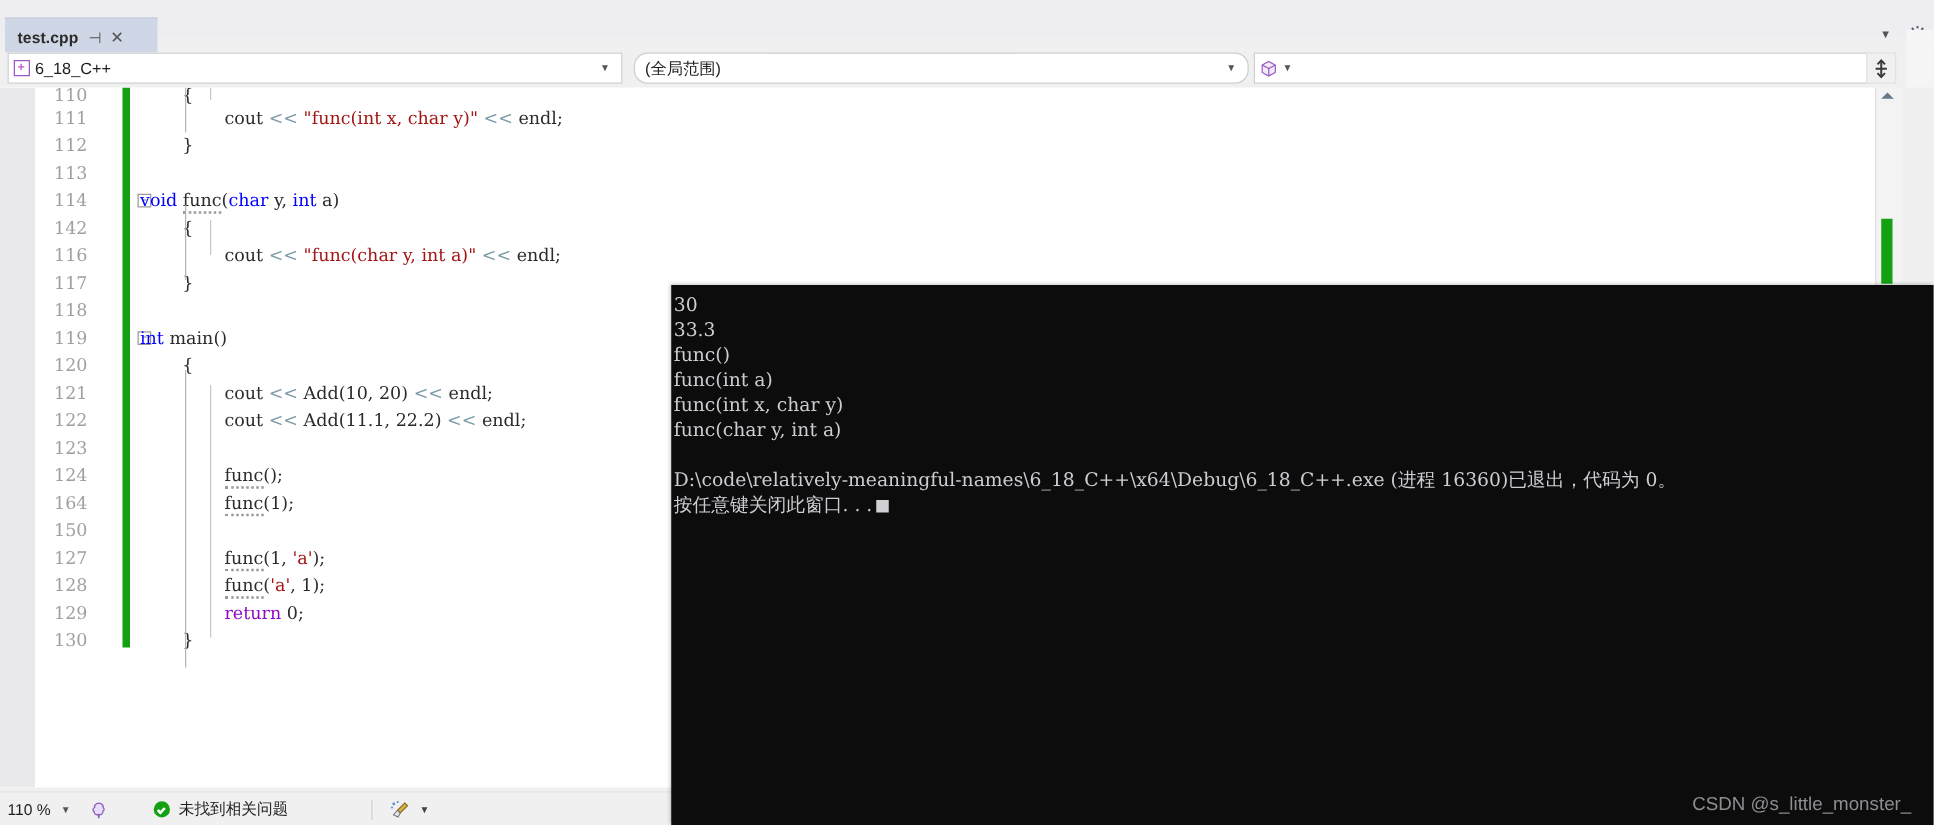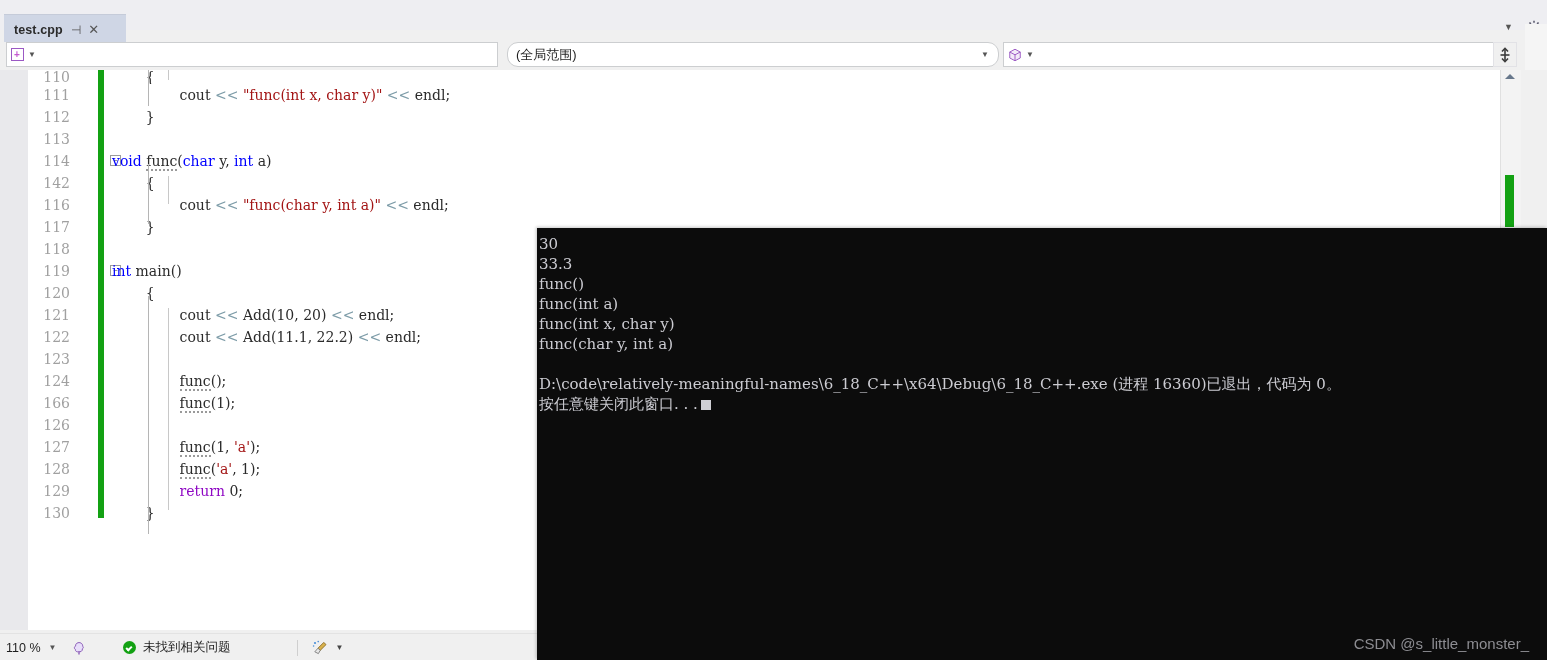--- a/index.html
+++ b/index.html
@@ -145,20 +145,21 @@
       </svg>
     </div>
   </div>
 
   <div class="navbar">
     <div class="combo" id="combo1">
       <span class="icon-proj">
         <span class="bx"></span>
           <span class="pl">+</span>
       </span>
+      <span class="ctext">6_18_C++</span>
       <span class="cdrop">▼</span>
     </div>
     <div class="combo" id="combo2">
       <span class="ctext">(全局范围)</span>
       <span class="cdrop">▼</span>
     </div>
     <div class="combo" id="combo3">
       <svg class="icon-cube" viewBox="0 0 16 16">
         <path d="M8 1.4 14 4.6v6.8L8 14.6 2 11.4V4.6Z" fill="#f3eaf8" stroke="#9b59c4" stroke-width="1.1"></path>
         <path d="M2 4.6 8 7.8l6-3.2M8 7.8v6.8" fill="none" stroke="#9b59c4" stroke-width="1.1"></path>
@@ -190,22 +191,22 @@
         <div class="ln-row"><span class="lnum">142</span><span class="codetext" style="left:145.8px"><span class="pl-plain">{</span></span></div>
         <div class="ln-row"><span class="lnum">116</span><span class="codetext" style="left:179.6px"><span class="ident">cout</span><span class="pl-plain"> </span><span class="op">&lt;&lt;</span><span class="pl-plain"> </span><span class="str">"func(char y, int a)"</span><span class="pl-plain"> </span><span class="op">&lt;&lt;</span><span class="pl-plain"> </span><span class="ident">endl</span><span class="pl-plain">;</span></span></div>
         <div class="ln-row"><span class="lnum">117</span><span class="codetext" style="left:145.8px"><span class="pl-plain">}</span></span></div>
         <div class="ln-row"><span class="lnum">118</span><span class="codetext" style="left:112px"></span></div>
         <div class="ln-row"><span class="lnum">119</span><span class="fold" style="top:5px">–</span><span class="codetext" style="left:112px"><span class="kw">int</span><span class="pl-plain"> </span><span class="ident">main</span><span class="pl-plain">(</span><span class="pl-plain">)</span></span></div>
         <div class="ln-row"><span class="lnum">120</span><span class="codetext" style="left:145.8px"><span class="pl-plain">{</span></span></div>
         <div class="ln-row"><span class="lnum">121</span><span class="codetext" style="left:179.6px"><span class="ident">cout</span><span class="pl-plain"> </span><span class="op">&lt;&lt;</span><span class="pl-plain"> </span><span class="ident">Add</span><span class="pl-plain">(</span><span class="pl-plain">1</span><span class="pl-plain">0</span><span class="pl-plain">,</span><span class="pl-plain"> </span><span class="pl-plain">2</span><span class="pl-plain">0</span><span class="pl-plain">)</span><span class="pl-plain"> </span><span class="op">&lt;&lt;</span><span class="pl-plain"> </span><span class="ident">endl</span><span class="pl-plain">;</span></span></div>
         <div class="ln-row"><span class="lnum">122</span><span class="codetext" style="left:179.6px"><span class="ident">cout</span><span class="pl-plain"> </span><span class="op">&lt;&lt;</span><span class="pl-plain"> </span><span class="ident">Add</span><span class="pl-plain">(</span><span class="pl-plain">1</span><span class="pl-plain">1</span><span class="pl-plain">.</span><span class="pl-plain">1</span><span class="pl-plain">,</span><span class="pl-plain"> </span><span class="pl-plain">2</span><span class="pl-plain">2</span><span class="pl-plain">.</span><span class="pl-plain">2</span><span class="pl-plain">)</span><span class="pl-plain"> </span><span class="op">&lt;&lt;</span><span class="pl-plain"> </span><span class="ident">endl</span><span class="pl-plain">;</span></span></div>
         <div class="ln-row"><span class="lnum">123</span><span class="codetext" style="left:112px"></span></div>
         <div class="ln-row"><span class="lnum">124</span><span class="codetext" style="left:179.6px"><span class="ident squig">func</span><span class="pl-plain">(</span><span class="pl-plain">)</span><span class="pl-plain">;</span></span></div>
-        <div class="ln-row"><span class="lnum">166</span><span class="codetext" style="left:179.6px"><span class="ident squig">func</span><span class="pl-plain">(</span><span class="pl-plain">1</span><span class="pl-plain">)</span><span class="pl-plain">;</span></span></div>
-        <div class="ln-row"><span class="lnum">126</span><span class="codetext" style="left:112px"></span></div>
+        <div class="ln-row"><span class="lnum">164</span><span class="codetext" style="left:179.6px"><span class="ident squig">func</span><span class="pl-plain">(</span><span class="pl-plain">1</span><span class="pl-plain">)</span><span class="pl-plain">;</span></span></div>
+        <div class="ln-row"><span class="lnum">150</span><span class="codetext" style="left:112px"></span></div>
         <div class="ln-row"><span class="lnum">127</span><span class="codetext" style="left:179.6px"><span class="ident squig">func</span><span class="pl-plain">(</span><span class="pl-plain">1</span><span class="pl-plain">,</span><span class="pl-plain"> </span><span class="str">'a'</span><span class="pl-plain">)</span><span class="pl-plain">;</span></span></div>
         <div class="ln-row"><span class="lnum">128</span><span class="codetext" style="left:179.6px"><span class="ident squig">func</span><span class="pl-plain">(</span><span class="str">'a'</span><span class="pl-plain">,</span><span class="pl-plain"> </span><span class="pl-plain">1</span><span class="pl-plain">)</span><span class="pl-plain">;</span></span></div>
         <div class="ln-row"><span class="lnum">129</span><span class="codetext" style="left:179.6px"><span class="pl-purple">return</span><span class="pl-plain"> </span><span class="pl-plain">0</span><span class="pl-plain">;</span></span></div>
         <div class="ln-row"><span class="lnum">130</span><span class="codetext" style="left:145.8px"><span class="pl-plain">}</span></span></div>
         <div class="greenbar" style="top: 0px; height: 448px;"></div>
         <div class="brace-line" style="left: 147.8px; top: 94px; height: 60px;"></div>
         <div class="guide" style="left: 167.6px; top: 106px; height: 28px;"></div>
         <div class="brace-line" style="left: 147.8px; top: 0px; height: 36px;"></div>
         <div class="guide" style="left: 167.6px; top: 0px; height: 10px;"></div>
         <div class="brace-line" style="left: 147.8px; top: 226px; height: 238px;"></div>

